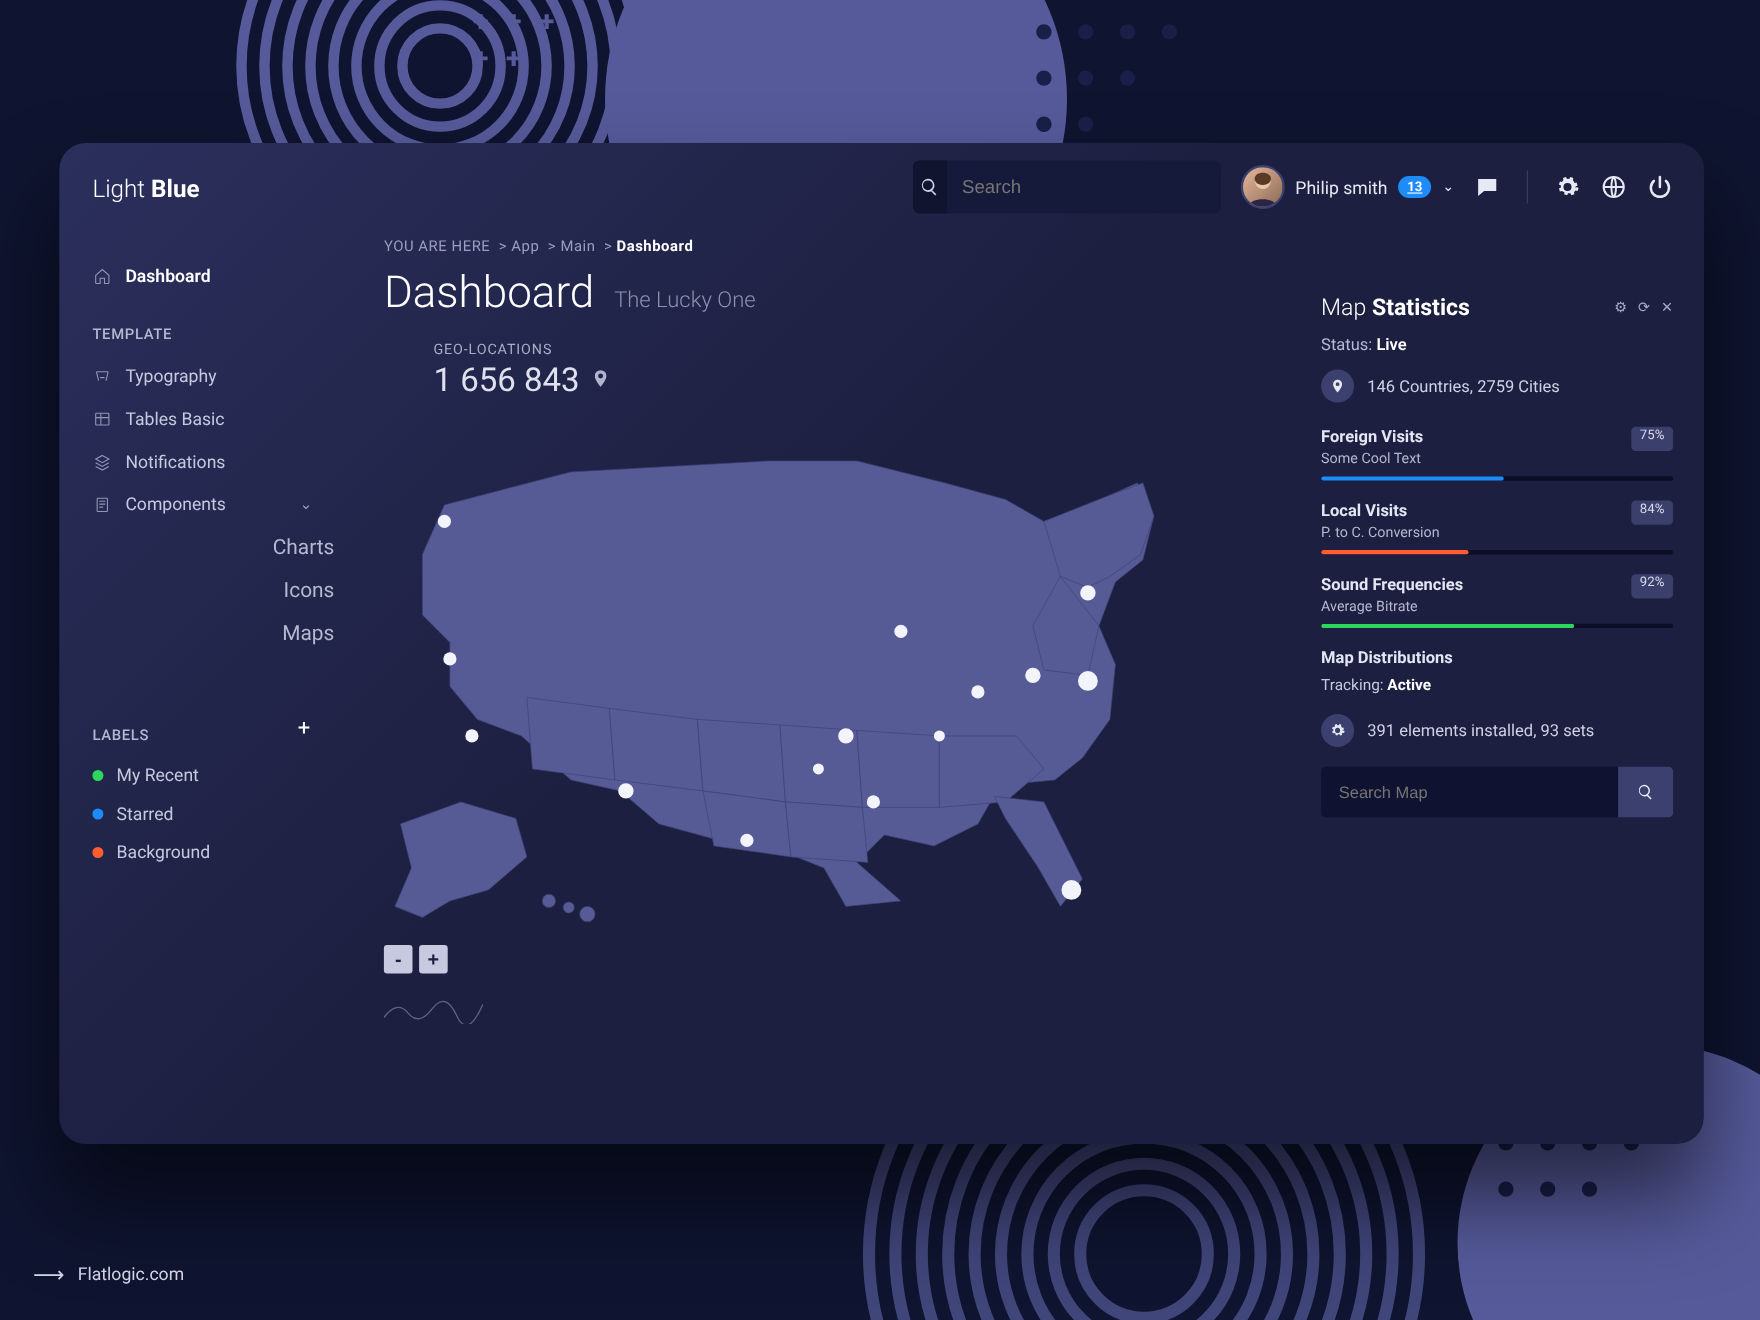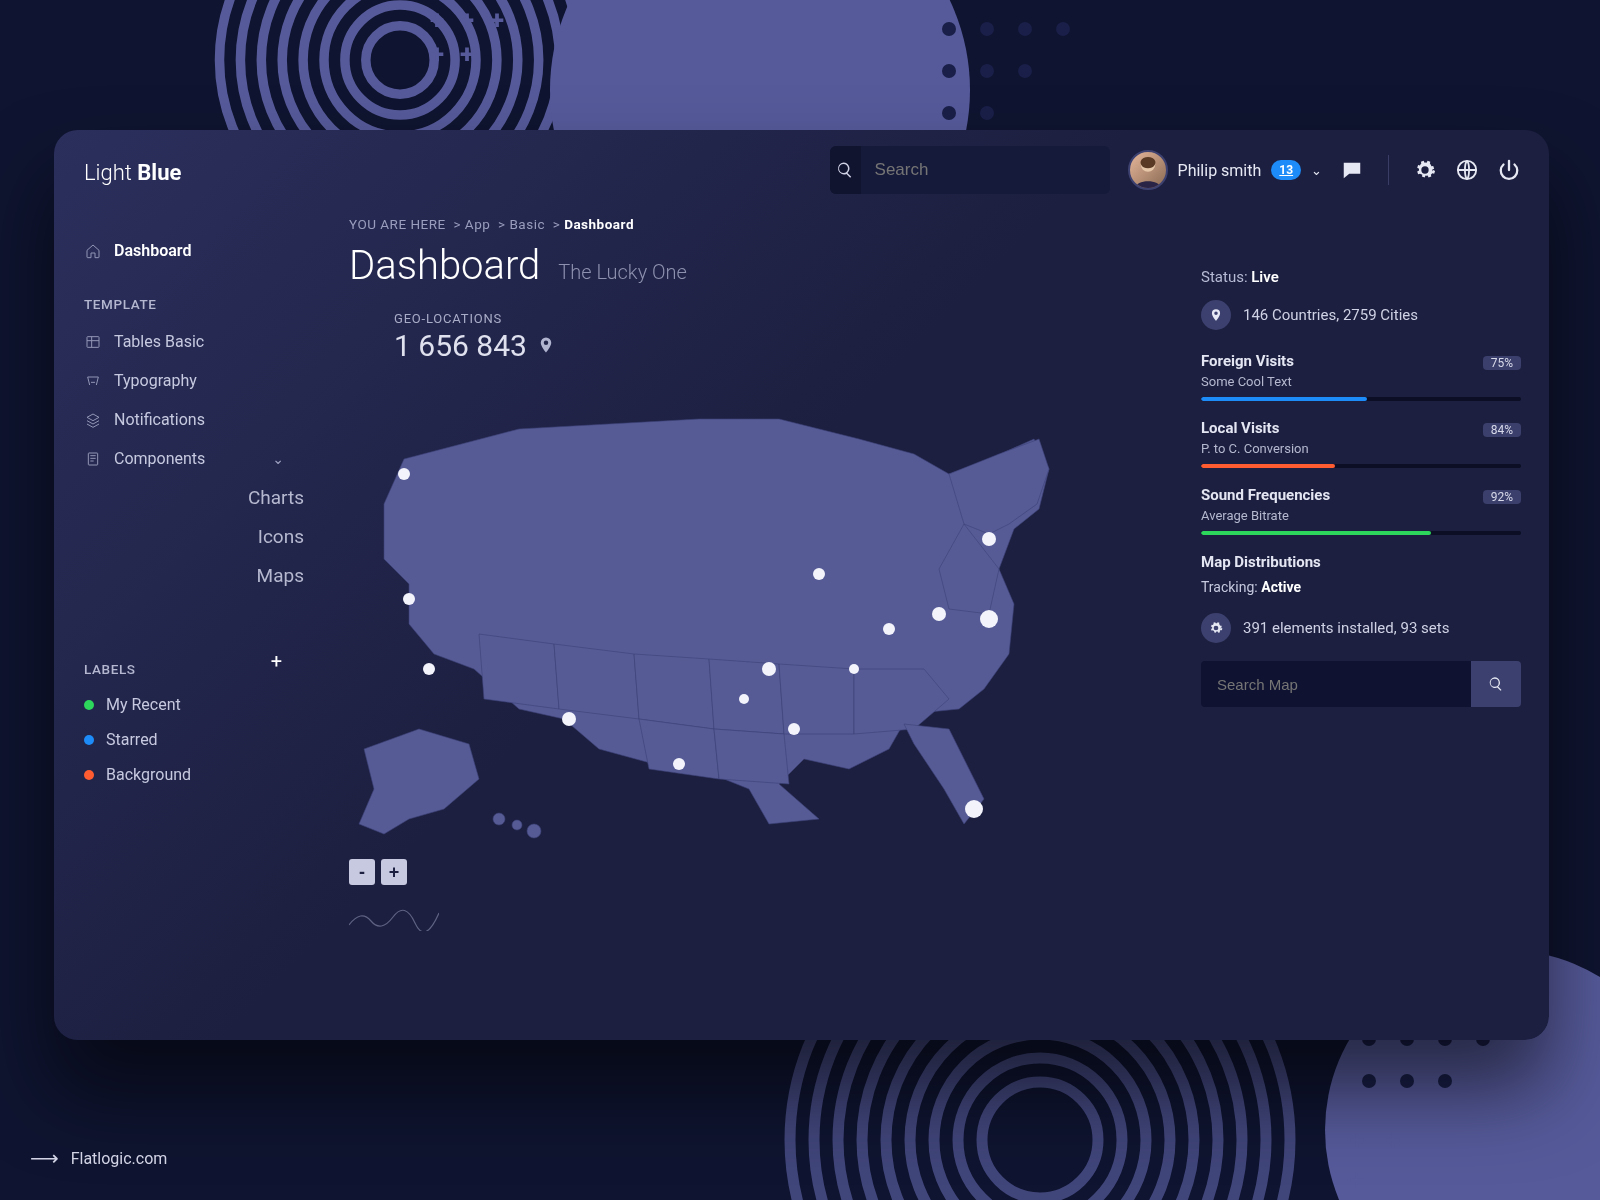--- a/index.html
+++ b/index.html
@@ -93,21 +93,21 @@
 .w-head h3 { font-size:21px; font-weight:300; color:#fff;}
 .w-head h3 b { font-weight:700;}
 .w-actions { display:flex; gap:10px; color:#a8aac7;}
 .w-actions span { cursor:pointer; font-size:13px;}
 .statusline { color:#b7bad4; margin-bottom:14px; font-size:15px;}
 .statusline b { color:#fff; font-weight:600;}
 .location-line { display:flex; align-items:center; gap:12px; font-size:15px; color:#cfd1e5; margin-bottom:22px;}
 .circle-icon { width:30px; height:30px; border-radius:50%; background:#3c406e; display:flex; align-items:center; justify-content:center;}
 .circle-icon svg { width:14px; height:14px; fill:#e6e8f3;}
 .stat { margin-bottom:18px; }
-.stat-row { display:flex; justify-content:space-between; align-items:center;}
+.stat-row { display:flex; justify-content:space-between; }
 .stat h5 { font-size:15px; font-weight:700; color:#e4e6f3; margin-bottom:4px;}
 .stat .sub { font-size:13px; color:#b5b8cf; margin-bottom:8px;}
 .pct { background:#3b3f6b; color:#d8daea; font-size:12px; padding:0 8px; border-radius:4px;}
 .bar { height:4px; border-radius:2px; background:#0b0e24; position:relative; overflow:hidden;}
 .bar i { position:absolute; left:0; top:0; bottom:0; border-radius:2px;}
 .dist h5 { font-size:15px; font-weight:700; color:#e4e6f3; margin:14px 0 8px;}
 .track { font-size:14px; color:#c6c9df;}
 .track b { color:#fff;}
 .installed { display:flex; align-items:center; gap:12px; margin:18px 0 18px; color:#cfd1e5; font-size:15px;}
 .map-search { display:flex; height:46px;}
@@ -172,33 +172,33 @@
           </svg>
       </span>
       <span>Dashboard</span>
     </div>
 
     <h4>TEMPLATE</h4>
 
     <div class="nav-item">
       <span class="nav-icon">
           <svg viewBox="0 0 24 24">
-            <rect x="3" y="4" width="18" height="16" rx="1"></rect>
-            <path d="M3 10h18M10 4v16"></path>
+            <path d="M4 6h16M4 6l3 12M20 6l-3 12M9 14h6"></path>
           </svg>
         </span>
-      <span>Tables Basic</span>
+      <span>Typography</span>
     </div>
     <div class="nav-item">
       <span class="nav-icon">
           <svg viewBox="0 0 24 24">
-            <path d="M4 6h16M4 6l3 12M20 6l-3 12M9 14h6"></path>
+            <rect x="3" y="4" width="18" height="16" rx="1"></rect>
+            <path d="M3 10h18M10 4v16"></path>
           </svg>
         </span>
-      <span>Typography</span>
+      <span>Tables Basic</span>
     </div>
     <div class="nav-item">
       <span class="nav-icon">
           <svg viewBox="0 0 24 24">
             <path d="M12 3l9 5-9 5-9-5zM3 13l9 5 9-5M3 18l9 5 9-5"></path>
           </svg>
         </span>
       <span>Notifications</span>
     </div>
     <div class="nav-item">
@@ -280,21 +280,21 @@
             <path d="M6 6a9 9 0 1012 0" stroke="#e6e8f3" stroke-width="2.5" fill="none" stroke-linecap="round"></path>
           </svg>
       </div>
     </div>
 
     <div class="content">
       <div class="left">
         <div class="crumbs">
           <span>YOU ARE HERE</span>
           &nbsp;&gt;&nbsp;<span>App</span>
-          &nbsp;&gt;&nbsp;<span>Basic</span>
+          &nbsp;&gt;&nbsp;<span>Main</span>
           &nbsp;&gt;&nbsp;<b>Dashboard</b>
         </div>
         <div class="page-title">
           <span>Dashboard</span>
           <small>The Lucky One</small>
         </div>
 
         <div class="geo-head">
           <div class="lbl">GEO-LOCATIONS</div>
           <div class="cnt">
@@ -356,20 +356,31 @@
           <button>+</button>
         </div>
         <div class="spark">
           <svg viewBox="0 0 90 28">
               <path d="M0 22 Q12 6 22 18 T44 14 T66 20 T90 10"></path>
             </svg>
         </div>
       </div>
 
       <div class="widget">
+        <div class="w-head">
+          <h3>
+            <span>Map</span>
+            <b>Statistics</b>
+          </h3>
+          <div class="w-actions">
+            <span>⚙</span>
+            <span>⟳</span>
+            <span>✕</span>
+          </div>
+        </div>
         <div class="statusline">
           <span>Status:</span>
           <b>Live</b>
         </div>
         <div class="location-line">
           <span class="circle-icon">
             <svg viewBox="0 0 24 24">
                 <path d="M12 2a7 7 0 017 7c0 5-7 13-7 13S5 14 5 9a7 7 0 017-7zm0 4a3 3 0 100 6 3 3 0 000-6z"></path>
               </svg>
           </span>

